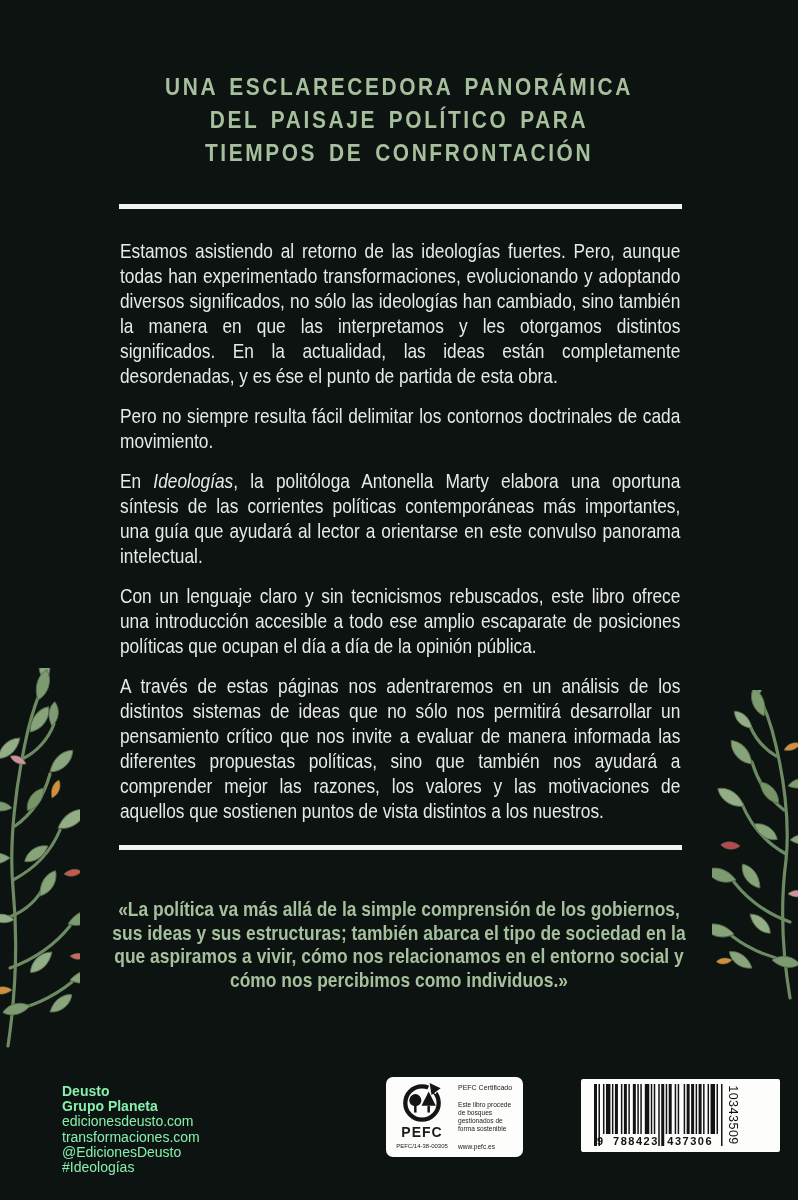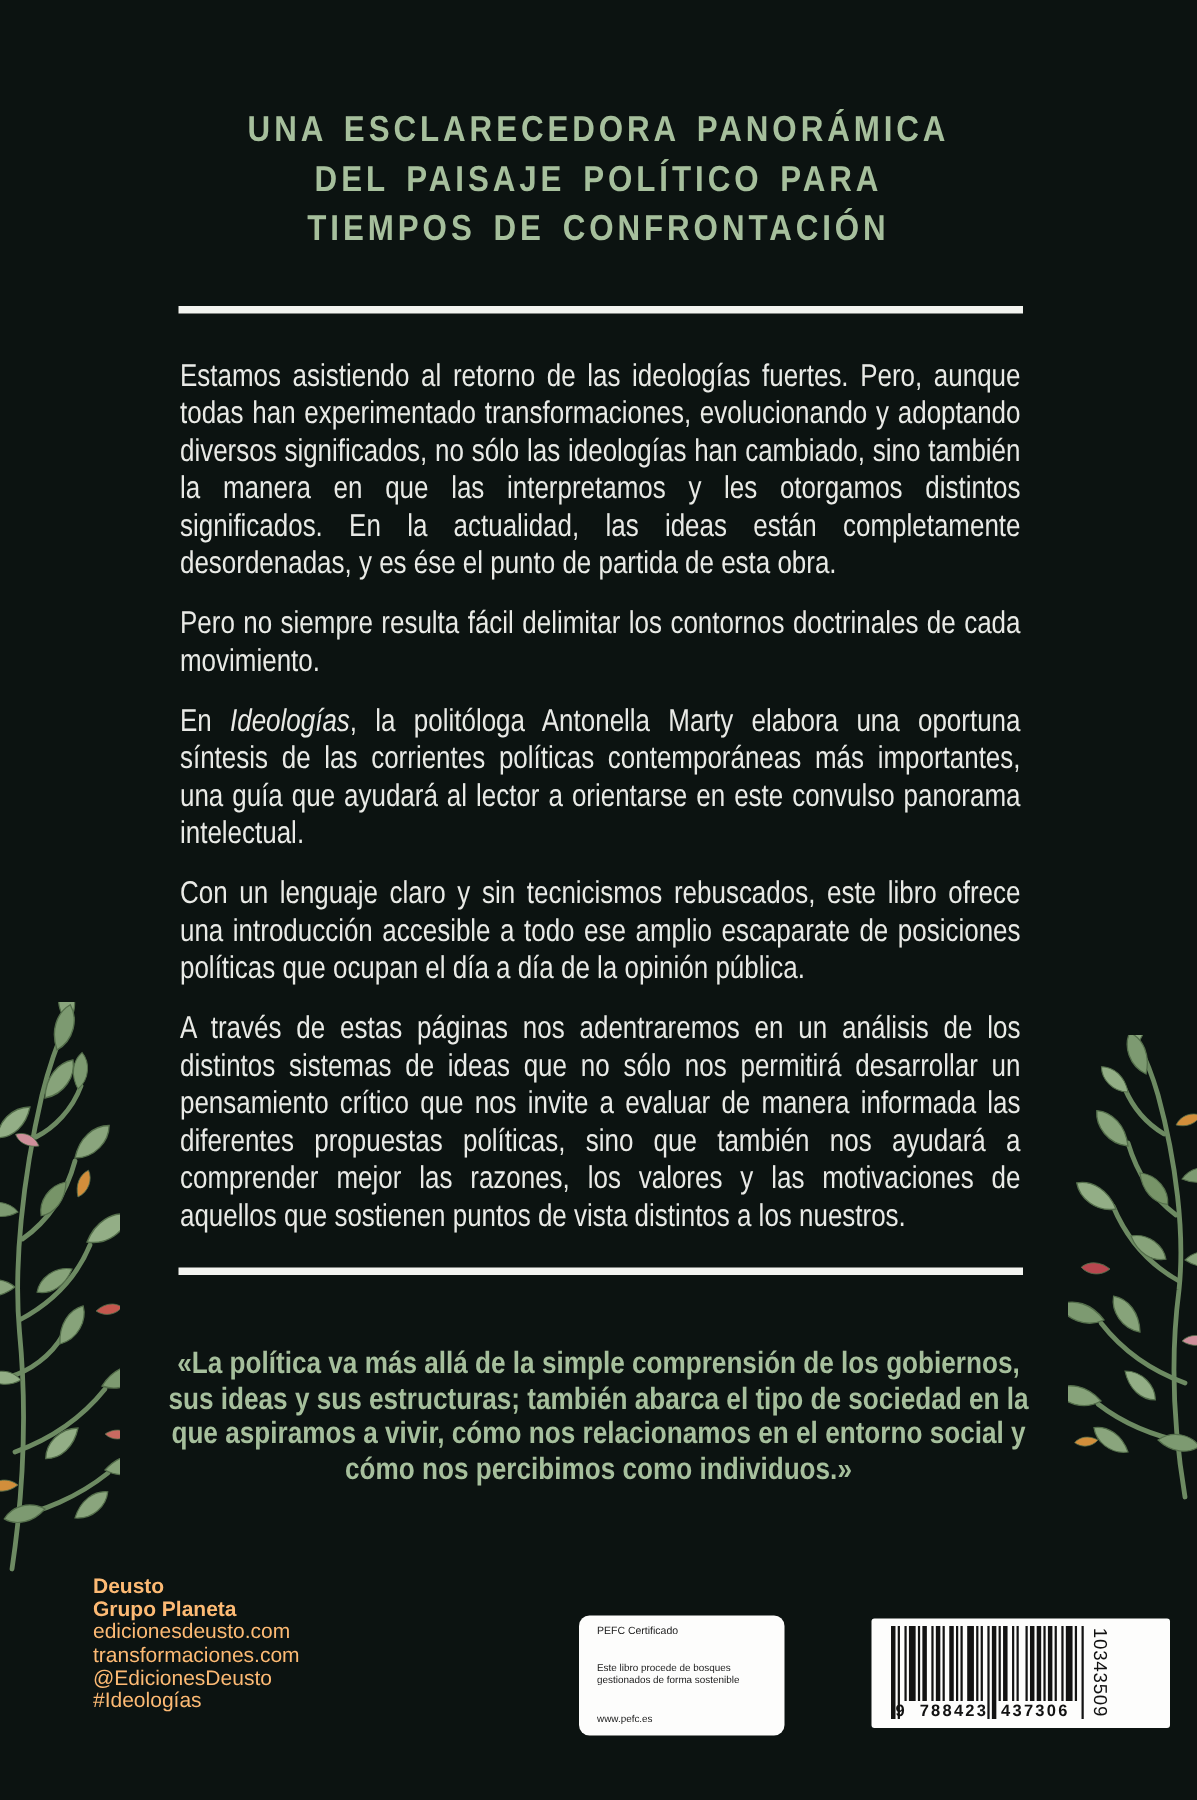--- a/index.html
+++ b/index.html
@@ -47,22 +47,22 @@
     font-size:20.5px;line-height:23.5px;
     text-align:center;
   }
 
   
   .plant-left{position:absolute;left:0;top:668px;}
   .plant-right{position:absolute;right:0;top:690px;}
 
   
   .publisher{
-    position:absolute;left:62px;top:1050px;
-    color:#fdba74;font-size:14px;line-height:15.2px;
+    position:absolute;left:62px;top:1084px;
+    color:#86efac;font-size:14px;line-height:15.2px;
   }
   .publisher .b{font-weight:700;}
 
   
   .pefc{
     position:absolute;left:386px;top:1077px;width:137px;height:80px;
     background:#fdfdfc;border-radius:7px;
     display:flex;box-sizing:border-box;padding:5px 6px 4px 6px;
     color:#1b1b1b;
   }
@@ -196,20 +196,33 @@
     <div class="publisher">
       <div class="b">Deusto</div>
       <div class="b">Grupo Planeta</div>
       <div>edicionesdeusto.com</div>
       <div>transformaciones.com</div>
       <div>@EdicionesDeusto</div>
       <div>#Ideologías</div>
     </div>
 
     <div class="pefc">
+      <div class="pefc-left">
+        <svg width="42" height="42" viewBox="0 0 44 44" aria-hidden="true">
+          <circle cx="22" cy="22" r="17.5" fill="none" stroke="#151515" stroke-width="4.5"></circle>
+          <rect x="29" y="0" width="10" height="11" fill="#fdfdfc" transform="rotate(25 34 6)"></rect>
+          <polygon points="30,1 41.5,6.5 32,13.5" fill="#151515"></polygon>
+          <circle cx="15" cy="19" r="6.3" fill="#151515"></circle>
+          <rect x="13.7" y="23" width="2.6" height="9" fill="#151515"></rect>
+          <polygon points="29,10 36.5,25 21.5,25" fill="#151515"></polygon>
+          <rect x="27.7" y="25" width="2.6" height="7" fill="#151515"></rect>
+        </svg>
+        <div class="pefc-word">PEFC</div>
+        <div class="pefc-lic">PEFC/14-38-00305</div>
+      </div>
       <div class="pefc-right">
         <div class="pefc-cert">PEFC Certificado</div>
         <div class="pefc-claim">Este libro procede de bosques gestionados de forma sostenible</div>
         <div class="pefc-url">www.pefc.es</div>
       </div>
     </div>
 
     <div class="barcode">
       <svg class="bc-bars" id="bc-bars" width="132" height="64" viewBox="0 0 132 64" aria-hidden="true">
           <rect x="1.00" y="0" width="2.99" height="62" fill="#131313"></rect>

